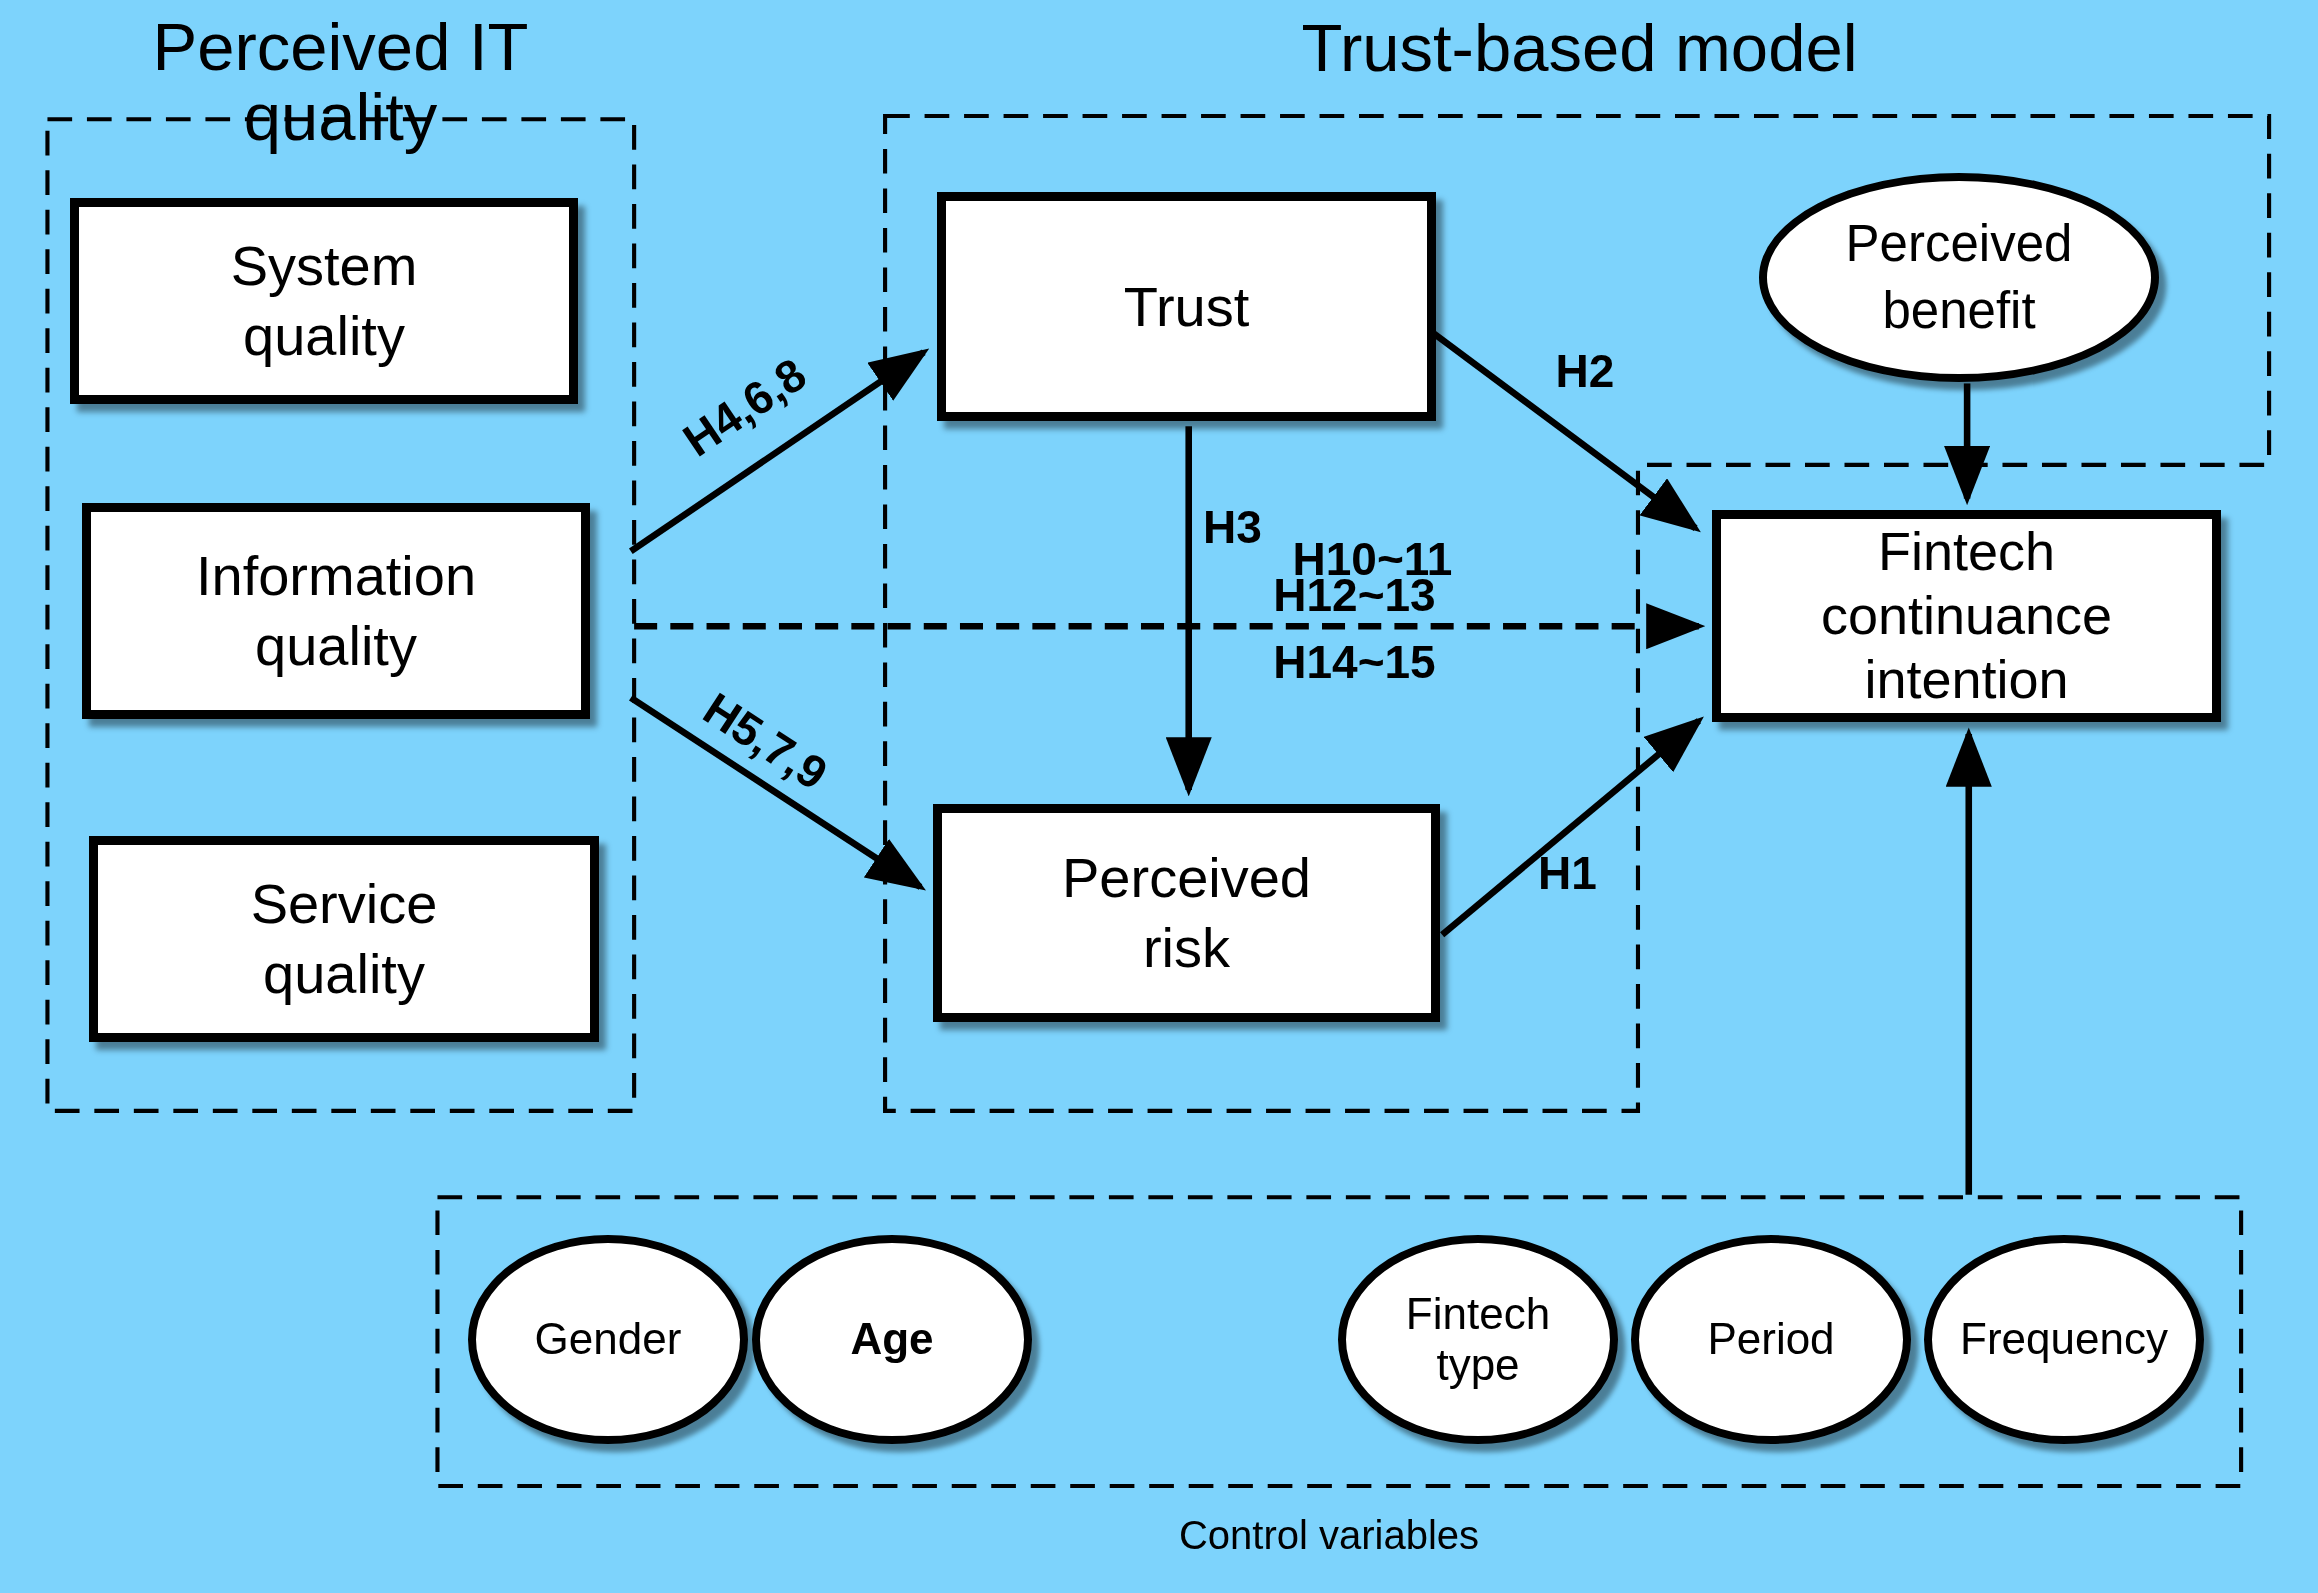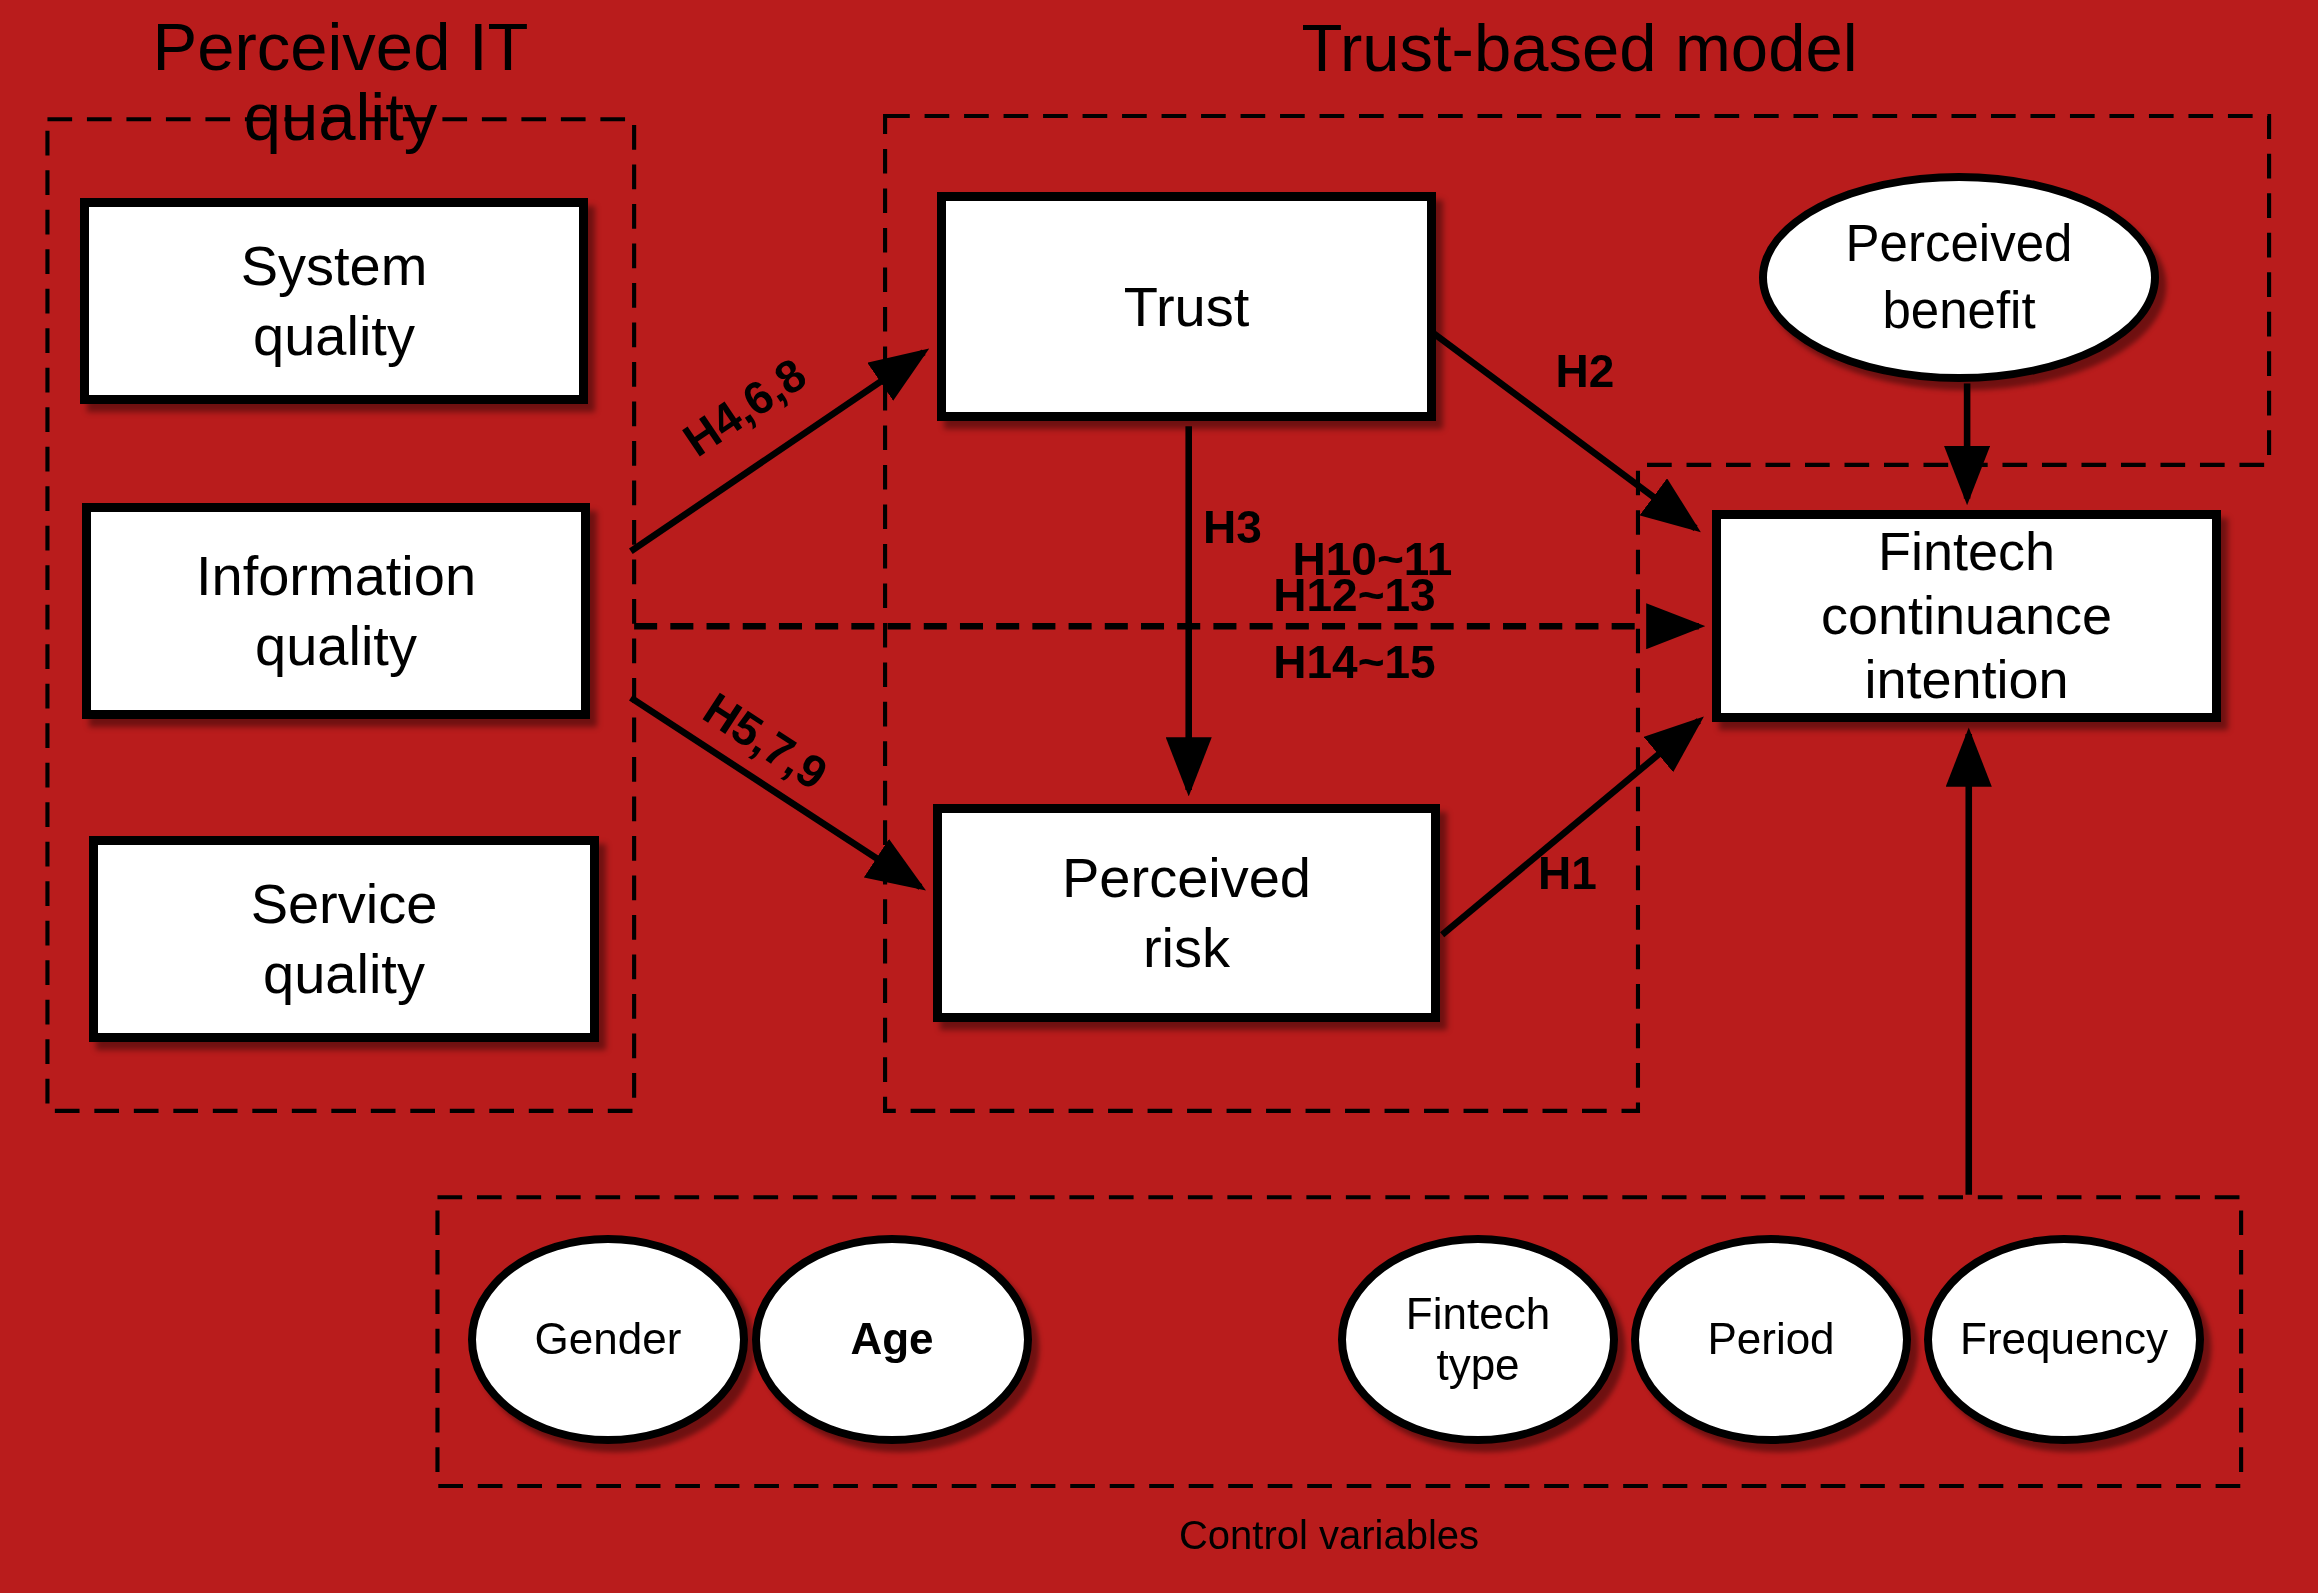--- a/index.html
+++ b/index.html
@@ -1,19 +1,19 @@
 <!DOCTYPE html>
 <html style="font-size:13px"><head>
 <meta charset="utf-8">
 <style>
   html,body{margin:0;padding:0;background:#ffffff;}
   #canvas{
     position:relative;
     width:2319px;height:1593px;
-    background:#b91c1c;
+    background:#7dd3fc;
     font-family:"Liberation Sans", sans-serif;
     color:#000;
     overflow:hidden;
   }
   #wires{position:absolute;left:0;top:0;width:2319px;height:1593px;}
   .section-title{
     position:absolute;
     font-size:67px;line-height:1.05;
     text-align:center;white-space:pre-line;
   }
@@ -68,21 +68,21 @@
     <line x1="1444" y1="518" x2="1444" y2="960" stroke="#000" stroke-width="8" marker-end="url(#ah)"></line>
     <line x1="1740" y1="404" x2="2060" y2="642" stroke="#000" stroke-width="8" marker-end="url(#ah)"></line>
     <line x1="1752" y1="1136" x2="2064" y2="876" stroke="#000" stroke-width="8" marker-end="url(#ah)"></line>
     <line x1="2390" y1="466" x2="2390" y2="606" stroke="#000" stroke-width="8" marker-end="url(#ah)"></line>
     <line x1="2392" y1="1452" x2="2392" y2="892" stroke="#000" stroke-width="8" marker-end="url(#ah)"></line>
   </svg>
 
   <div class="section-title" style="left:47px;top:11.5px;width:587px;">Perceived IT quality</div>
   <div class="section-title" style="left:1209px;top:13px;width:741px;">Trust-based model</div>
 
-  <div class="node" style="left:80px;top:198px;width:508px;height:206px;">
+  <div class="node" style="left:70px;top:198px;width:508px;height:206px;">
     <span class="label">System
 quality</span>
   </div>
   <div class="node" style="left:82px;top:503px;width:508px;height:216px;">
     <span class="label">Information
 quality</span>
   </div>
   <div class="node" style="left:89px;top:836px;width:510px;height:206px;">
     <span class="label">Service
 quality</span>

